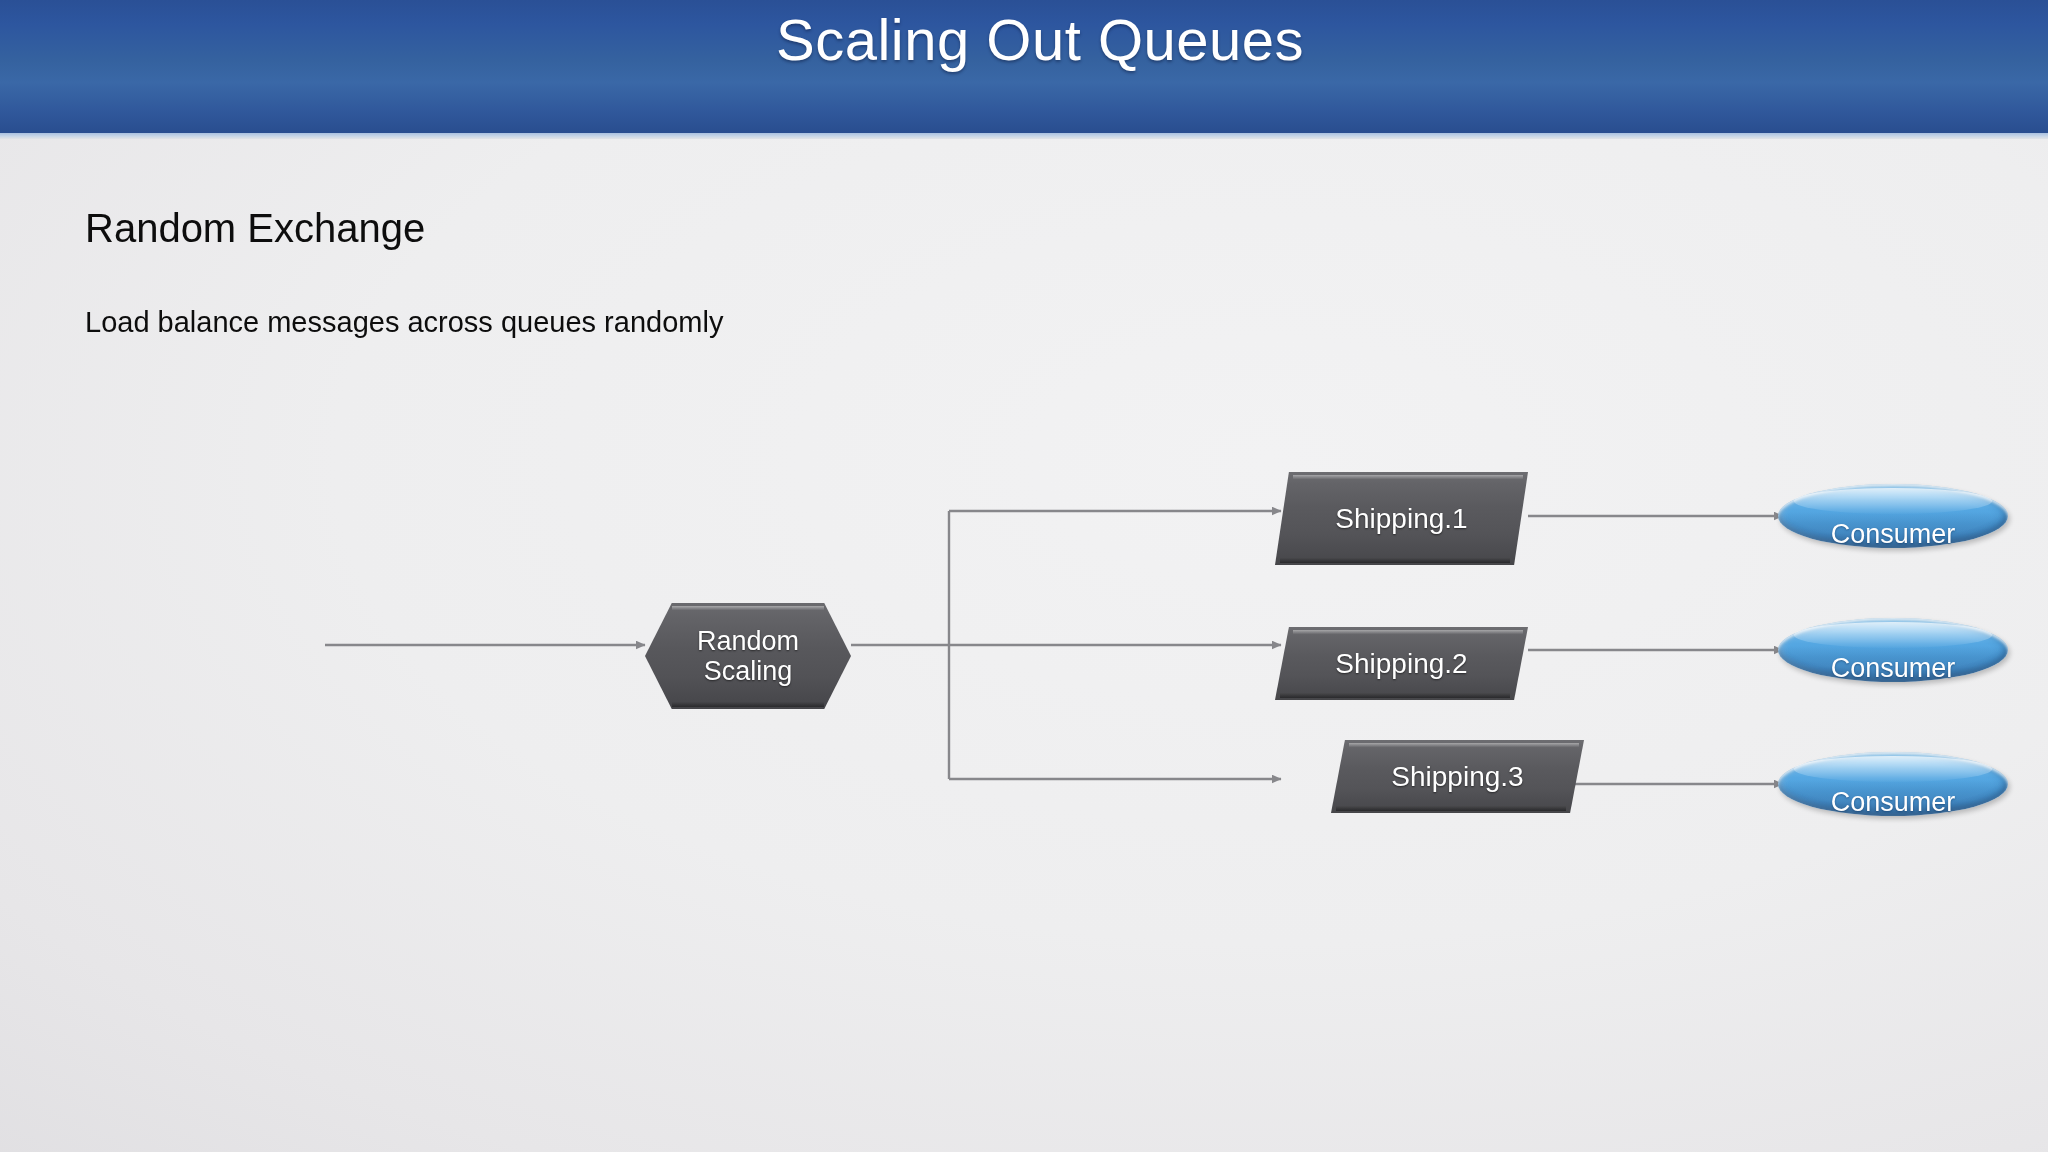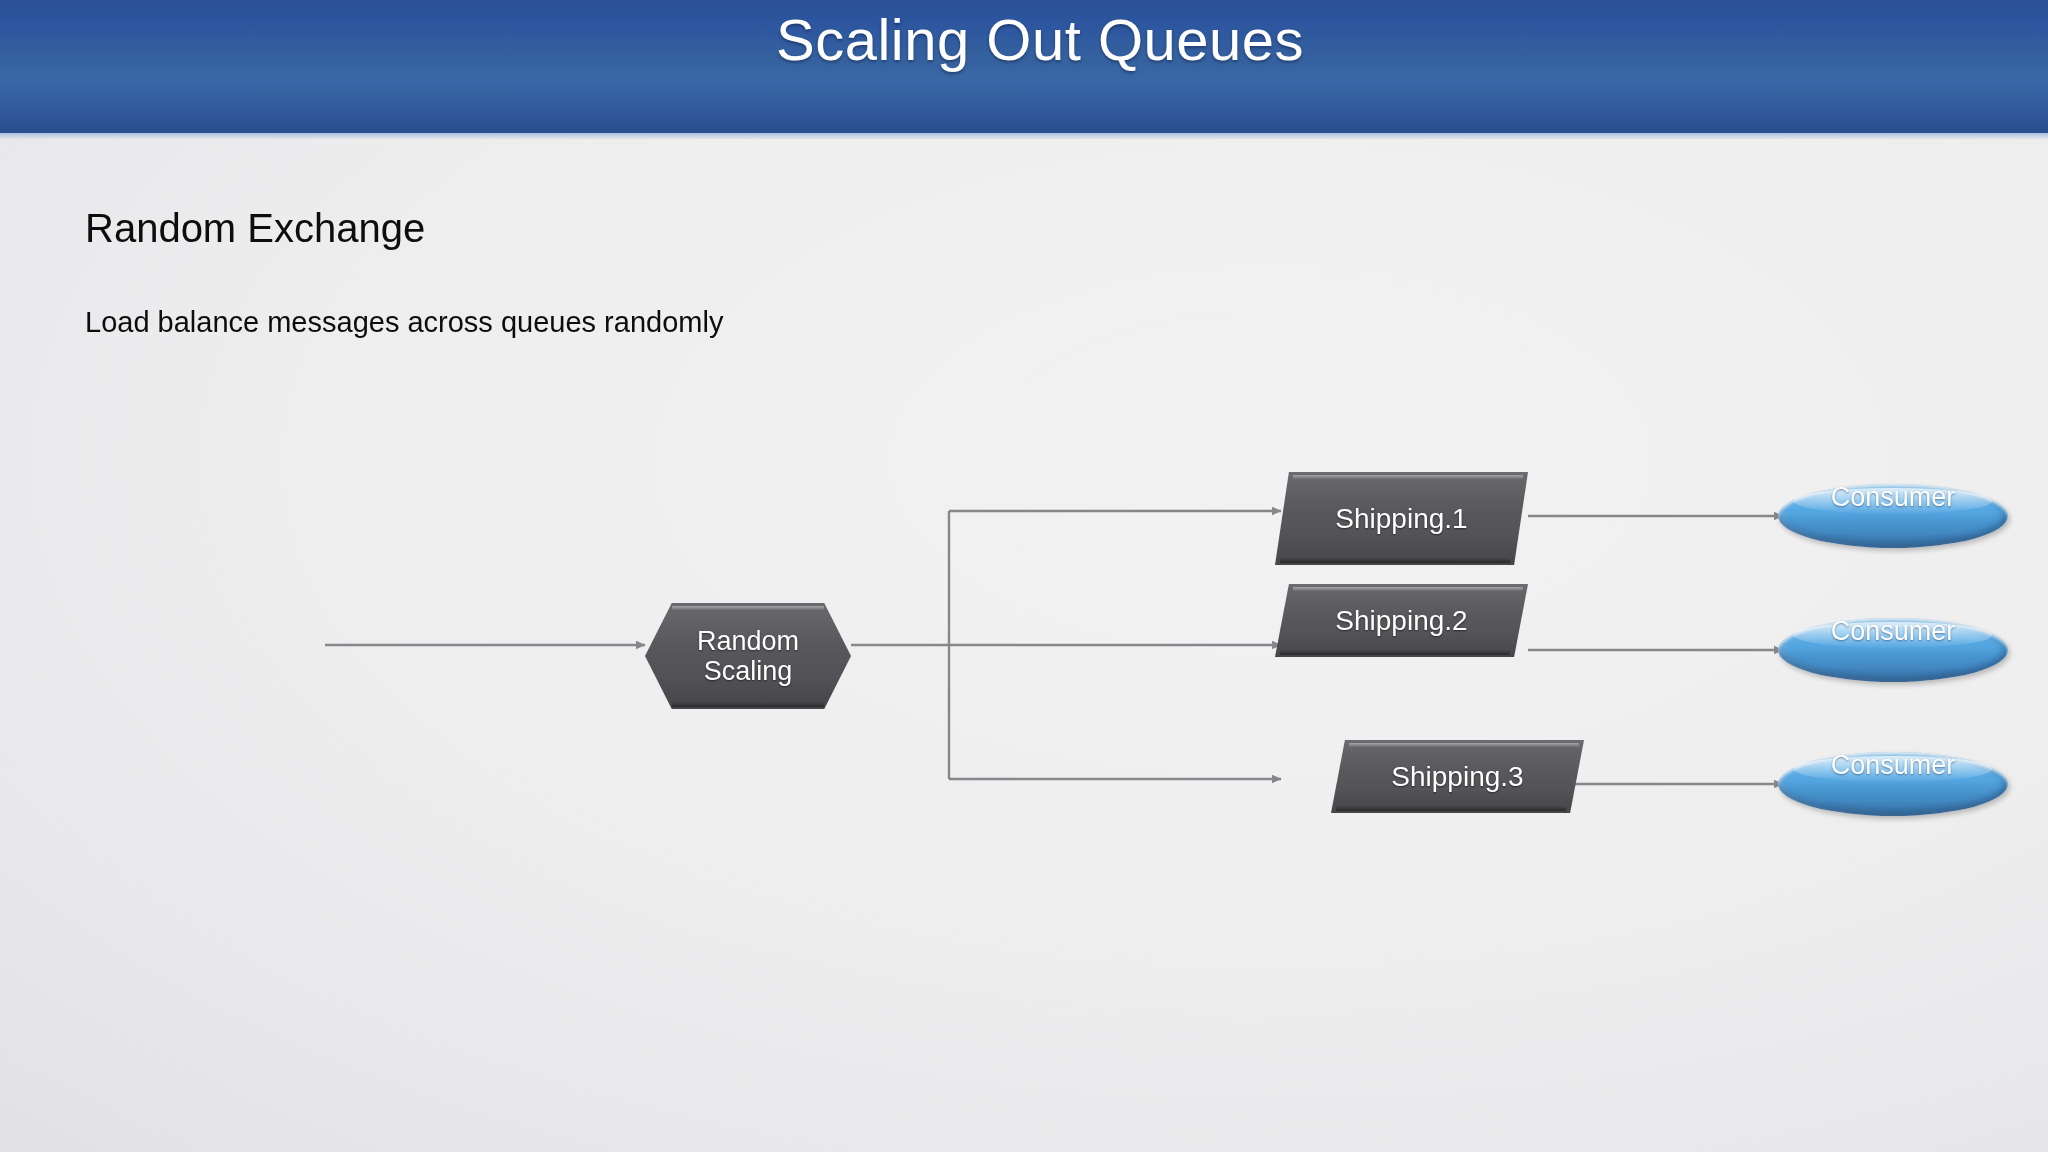--- a/index.html
+++ b/index.html
@@ -96,21 +96,21 @@
       linear-gradient(180deg,
         #9fd2f2 0%, #74bced 16%, #55a7e2 40%,
         #4e9ed9 62%, #4f9ad4 82%, #5a9fd4 100%);
     box-shadow:
       inset 0 2px 3px rgba(255,255,255,0.75),
       inset 0 -3px 6px rgba(20,60,105,0.45),
       inset 3px 0 6px rgba(255,255,255,0.30),
       inset -4px 0 9px rgba(20,60,105,0.30),
       2px 3px 5px rgba(0,0,0,0.22);
     display: flex;
-    align-items: flex-start;
+    align-items: flex-end;
     justify-content: center;
   }
   .ellipse-node .gloss {
     position: absolute;
     left: 7%;
     top: 7%;
     width: 86%;
     height: 40%;
     border-radius: 50%;
     background: linear-gradient(180deg,
@@ -252,21 +252,21 @@
         <span>Scaling</span>
       </span>
     </div>
 
     <div class="queue-node" style="left:1275px; top:472px; width:253px; height:93px;">
       <span class="bevel-top"></span>
       <span class="bevel-bottom"></span>
       <span class="node-label">Shipping.1</span>
     </div>
 
-    <div class="queue-node" style="left:1275px; top:584px; width:253px; height:73px;">
+    <div class="queue-node" style="left:1275px; top:627px; width:253px; height:73px;">
       <span class="bevel-top"></span>
       <span class="bevel-bottom"></span>
       <span class="node-label">Shipping.2</span>
     </div>
 
     <div class="queue-node" style="left:1331px; top:740px; width:253px; height:73px;">
       <span class="bevel-top"></span>
       <span class="bevel-bottom"></span>
       <span class="node-label">Shipping.3</span>
     </div>

